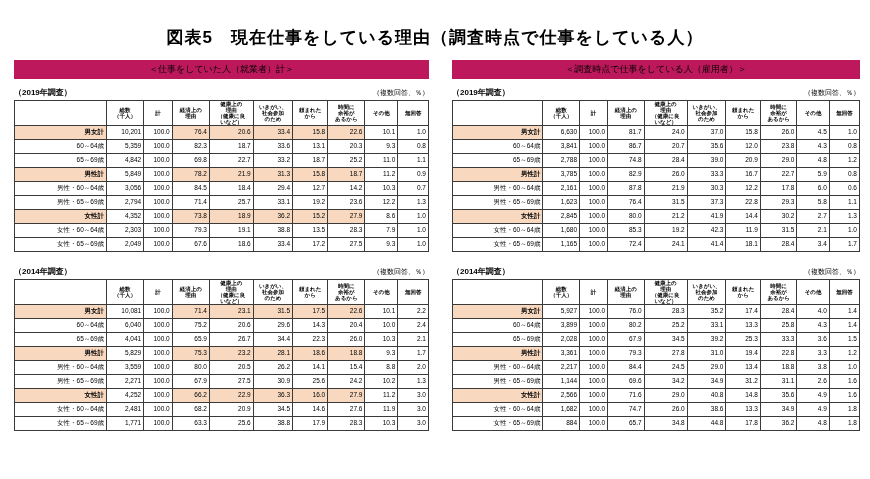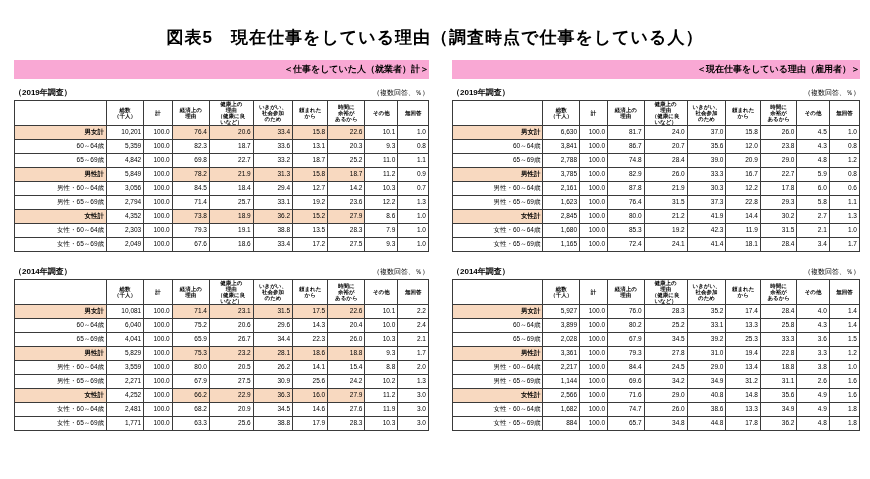--- a/index.html
+++ b/index.html
@@ -32,24 +32,24 @@
     top: 60px;
     width: 415px;
   }
   .col-right {
     position: absolute;
     left: 452px;
     top: 60px;
     width: 408px;
   }
   .band {
-    background: #f9a8d4;
-    text-align: right;
+    background: #be185d;
+    text-align: center;
     font-size: 9px;
-    font-weight: bold;
+    font-weight: normal;
     padding: 3px 0;
     margin-bottom: 6px;
   }
   .survey-label {
     font-size: 8px;
     font-weight: bold;
     margin-top: 2px;
     margin-bottom: 2px;
   }
   .note {
@@ -400,21 +400,21 @@
                 <td>10.3</td>
                 <td>3.0</td>
               </tr>
             </tbody>
           </table>
         </div>
       </div>
   </div>
 
   <div class="col-right">
-    <div class="band">＜現在仕事をしている理由（雇用者）＞</div>
+    <div class="band">＜調査時点で仕事をしている人（雇用者）＞</div>
     <div id="right-blocks">
         <div>
           <div class="rowline">
             <div class="survey-label">（2019年調査）</div>
             <div class="note">（複数回答、％）</div>
           </div>
           <table class="data">
             <colgroup>
               <col style="width: 84px;">
               <col style="width: 34px;">

